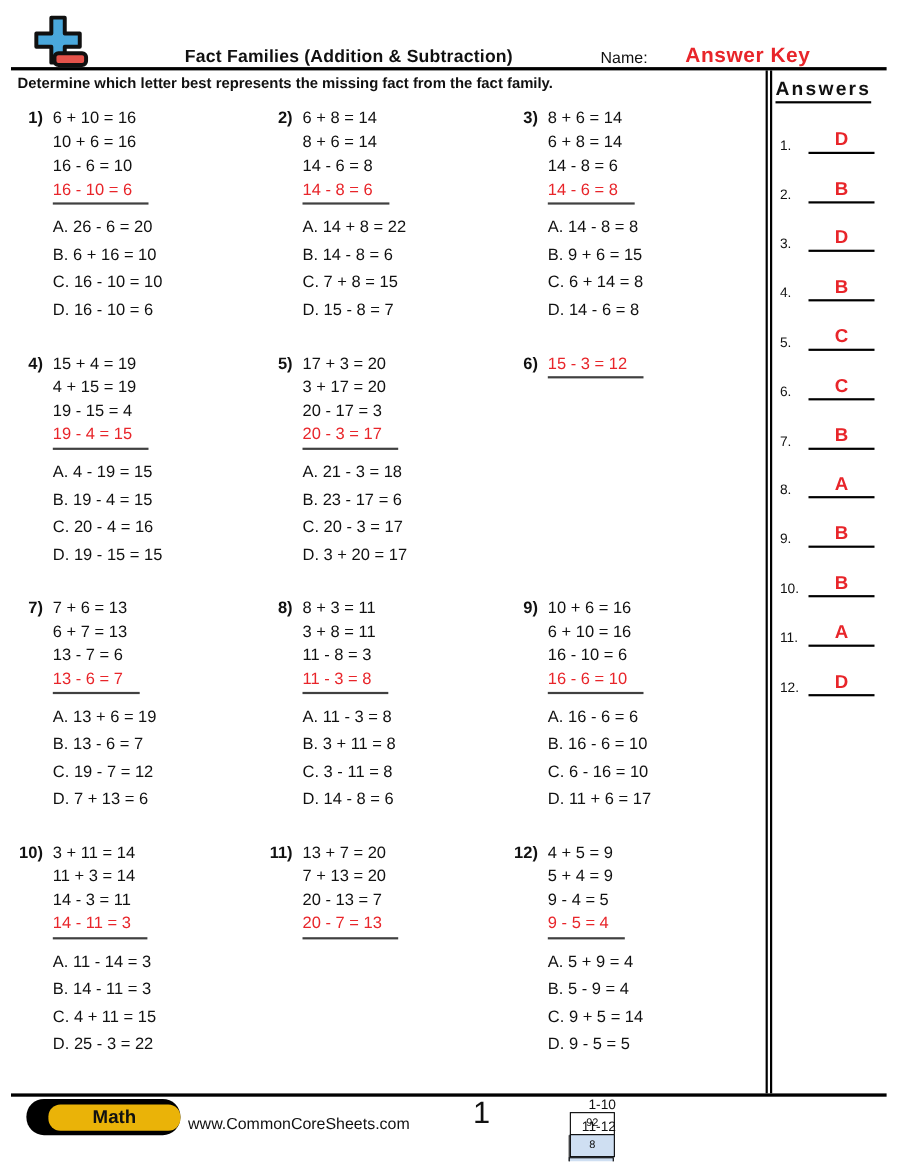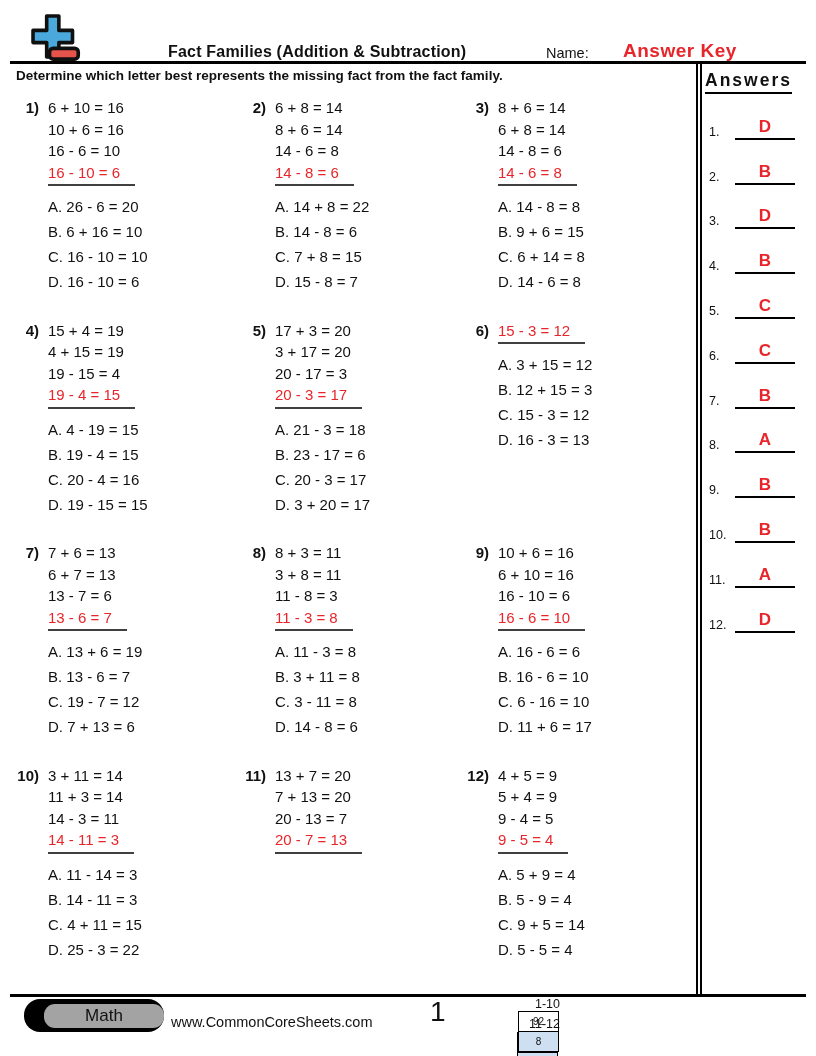--- a/index.html
+++ b/index.html
@@ -44,22 +44,22 @@
   .fact{line-height:21.5px;white-space:nowrap;}
   .missing-fact{color:var(--accent-red);line-height:21.5px;display:inline-block;
     border-bottom:2px solid var(--underline-gray);padding-right:15px;padding-bottom:1px;white-space:nowrap;}
   .choice-list{margin-top:8px;}
   .choice{line-height:25px;white-space:nowrap;}
 
   
   .footer-rule{position:absolute;left:10px;right:10px;top:994px;height:3px;background:#000;}
   .math-badge{position:absolute;left:24px;top:999px;width:140px;height:33px;background:#000;
     border-radius:16px;display:flex;align-items:center;justify-content:center;}
-  .math-badge-inner{background:#a3a3a3;border-radius:11px;width:126px;height:24px;display:flex;
-    align-items:center;justify-content:center;font-weight:normal;font-size:17px;margin-left:20px;}
+  .math-badge-inner{background:#eab308;border-radius:11px;width:126px;height:24px;display:flex;
+    align-items:center;justify-content:center;font-weight:bold;font-size:17px;margin-left:20px;}
   .website{position:absolute;left:171px;top:1014px;font-size:14.5px;}
   .page-number{position:absolute;left:430px;top:996px;font-size:28px;}
   .score-table{position:absolute;left:518px;top:997px;}
   .score-row{display:flex;height:21px;flex-direction:column;}
   .score-row + .score-row{margin-top:-1.5px;}
   .score-label{width:46px;text-align:right;padding-right:4px;font-size:12.5px;flex:none;}
   .score-cell{width:41px;height:21px;border:1.5px solid #000;display:flex;align-items:center;
     justify-content:center;font-size:10px;background:#fff;flex:none;}
   .score-cell + .score-cell{margin-left:-1.5px;}
   .score-cell.hl{background:var(--score-cell-blue);}
@@ -257,26 +257,20 @@
             <div class="choice">C. 20 - 3 = 17</div>
             <div class="choice">D. 3 + 20 = 17</div>
           </div>
     </div>
   </div>
 
   <div class="problem">
     <div class="problem-number">6)</div>
     <div class="problem-body">
       <div><span class="missing-fact">15 - 3 = 12</span></div>
-      <div class="choice-list">
-            <div class="choice">A. 3 + 15 = 12</div>
-            <div class="choice">B. 12 + 15 = 3</div>
-            <div class="choice">C. 15 - 3 = 12</div>
-            <div class="choice">D. 16 - 3 = 13</div>
-          </div>
     </div>
   </div>
 
   <div class="problem">
     <div class="problem-number">7)</div>
     <div class="problem-body">
       <div class="fact-list">
             <div class="fact">7 + 6 = 13</div>
             <div class="fact">6 + 7 = 13</div>
             <div class="fact">13 - 7 = 6</div>
@@ -363,21 +357,21 @@
       <div class="fact-list">
             <div class="fact">4 + 5 = 9</div>
             <div class="fact">5 + 4 = 9</div>
             <div class="fact">9 - 4 = 5</div>
           </div>
       <div><span class="missing-fact">9 - 5 = 4</span></div>
       <div class="choice-list">
             <div class="choice">A. 5 + 9 = 4</div>
             <div class="choice">B. 5 - 9 = 4</div>
             <div class="choice">C. 9 + 5 = 14</div>
-            <div class="choice">D. 5 - 5 = 4</div>
+            <div class="choice">D. 9 - 5 = 5</div>
           </div>
     </div>
   </div>
 </main>
 
   <div class="footer-rule"></div>
   <div class="math-badge">
     <div class="math-badge-inner">Math</div>
   </div>
   <div class="website">www.CommonCoreSheets.com</div>

